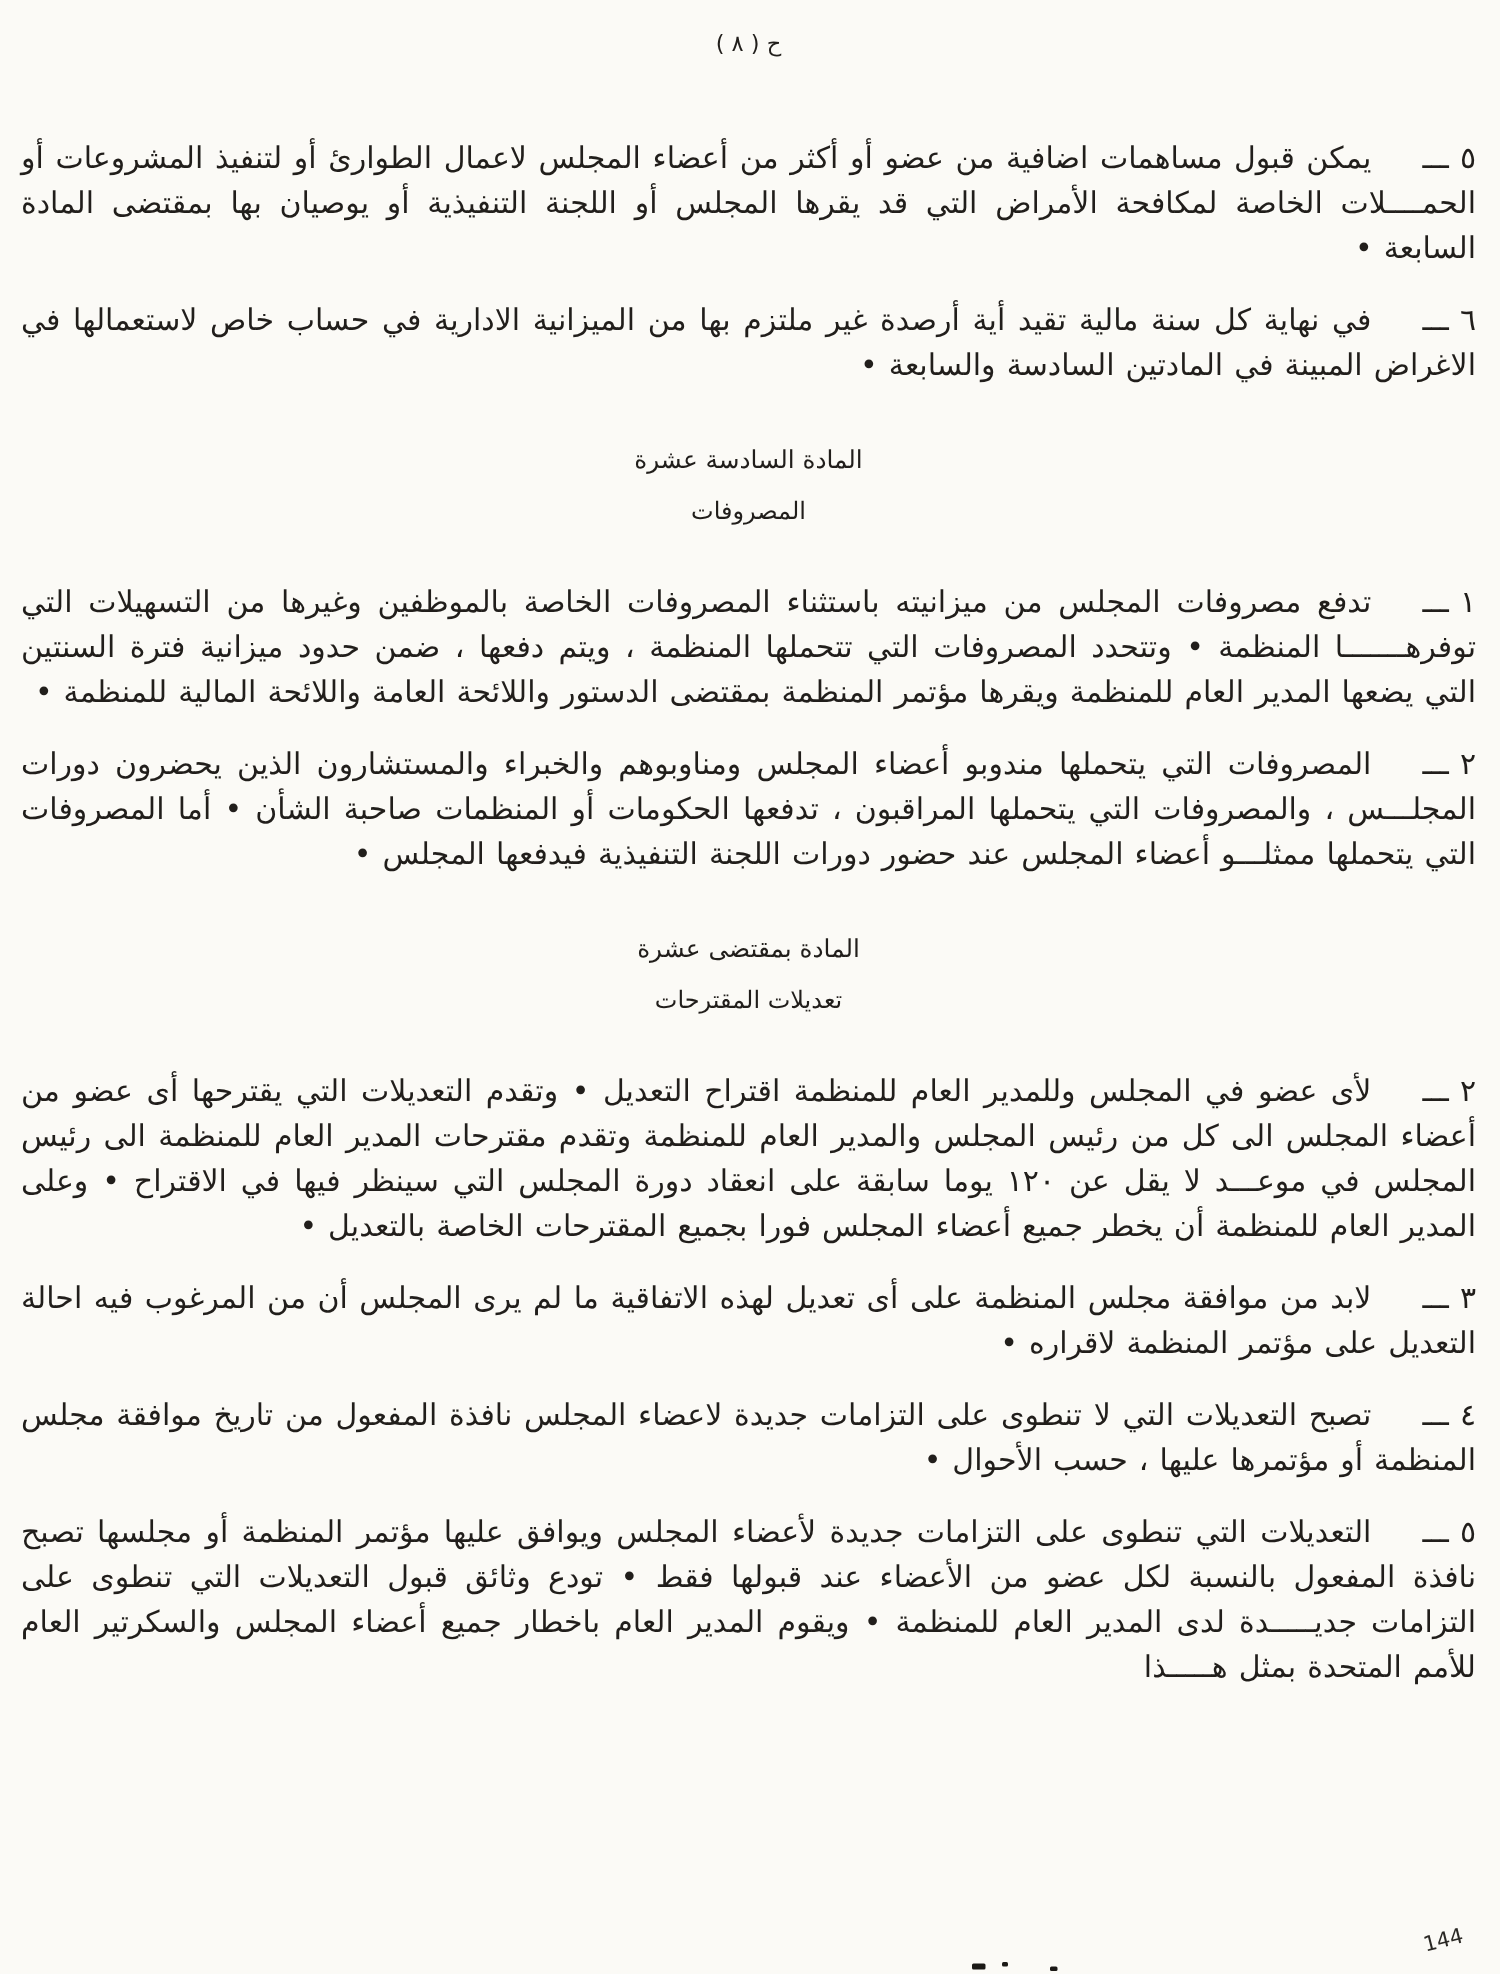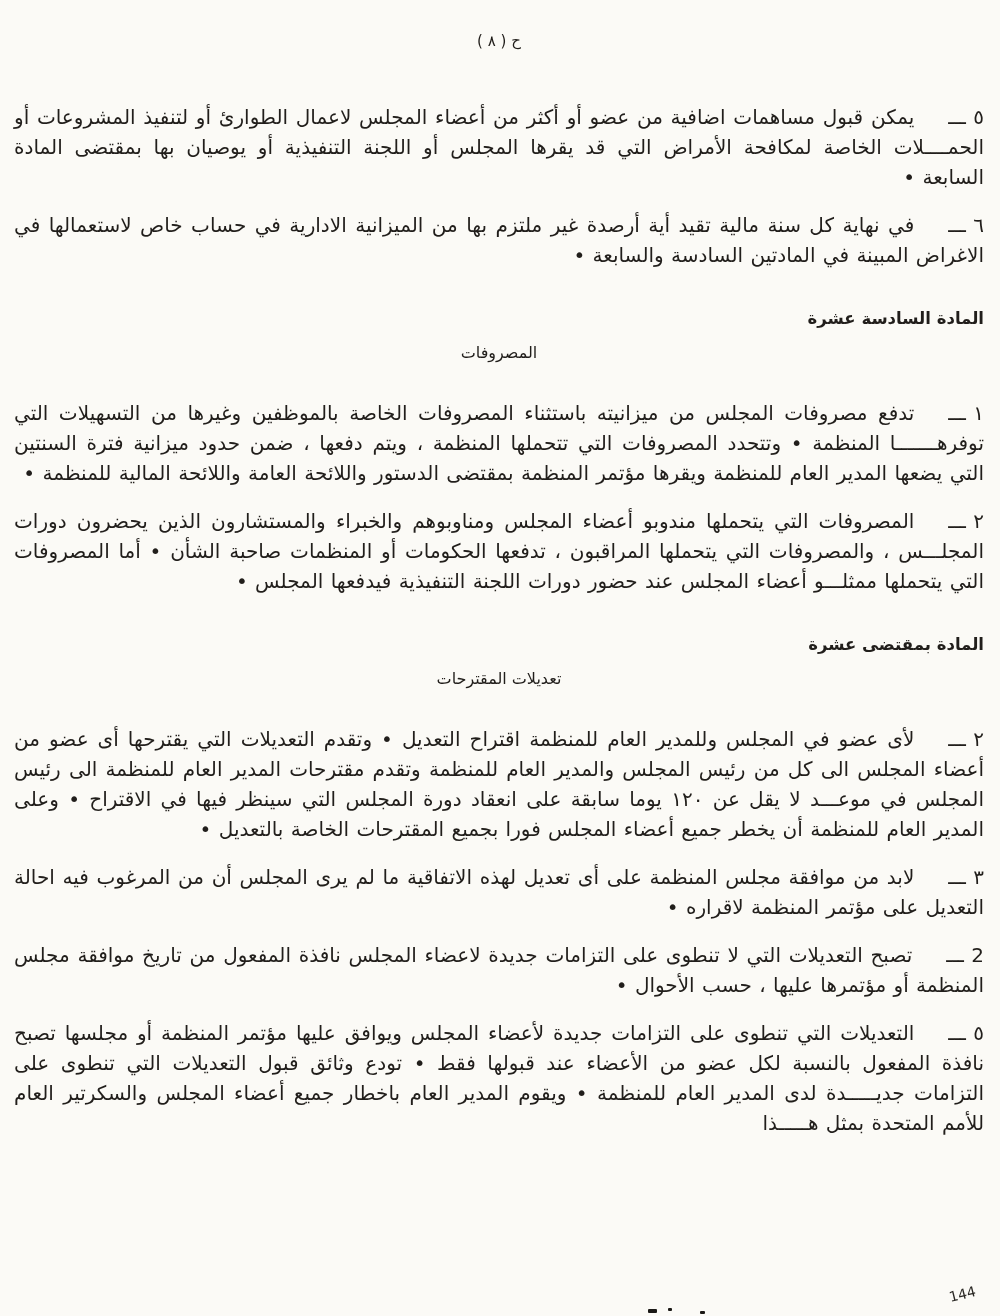--- a/index.html
+++ b/index.html
@@ -12,21 +12,21 @@
   .page {
     position: relative;
     width: 1000px; height: 1316px;
     background: #fbfaf6;
     color: #211e1b;
     overflow: hidden;
   }
   .content {
     position: absolute;
     top: 0; left: 0; right: 0;
-    padding: 32px 16px 0 14px;
+    padding: 20px 16px 0 14px;
     direction: rtl;
   }
   .page-header {
     text-align: center;
     font-size: 15px;
     letter-spacing: 1px;
     margin: 0 0 52px 0;
   }
   .para {
     font-size: 20px;
@@ -35,22 +35,23 @@
     margin: 0 0 18px 0;
     word-spacing: 1px;
   }
   .num {
     display: inline-block;
     margin-left: 34px; 
     white-space: nowrap;
   }
   .article-block { margin-top: 34px; }
   .article-title {
+    text-align: center;
     font-size: 16.5px;
-    font-weight: bold;
+    font-weight: normal;
     line-height: 30px;
     margin: 0 0 4px 0;
   }
   .article-subtitle {
     text-align: center;
     font-size: 16px;
     font-weight: normal;
     line-height: 30px;
     margin: 0 0 30px 0;
   }
@@ -107,21 +108,21 @@
 
       <p class="para">
         <span class="num">٢ ـــ</span><span>لأى عضو في المجلس وللمدير العام للمنظمة اقتراح التعديل • وتقدم التعديلات التي يقترحها أى عضو من أعضاء المجلس الى كل من رئيس المجلس والمدير العام للمنظمة وتقدم مقترحات المدير العام للمنظمة الى رئيس المجلس في موعـــد لا يقل عن ١٢٠ يوما سابقة على انعقاد دورة المجلس التي سينظر فيها في الاقتراح • وعلى المدير العام للمنظمة أن يخطر جميع أعضاء المجلس فورا بجميع المقترحات الخاصة بالتعديل •</span>
       </p>
 
       <p class="para">
         <span class="num">٣ ـــ</span><span>لابد من موافقة مجلس المنظمة على أى تعديل لهذه الاتفاقية ما لم يرى المجلس أن من المرغوب فيه احالة التعديل على مؤتمر المنظمة لاقراره •</span>
       </p>
 
       <p class="para">
-        <span class="num">2 ـــ</span><span>تصبح التعديلات التي لا تنطوى على التزامات جديدة لاعضاء المجلس نافذة المفعول من تاريخ موافقة مجلس المنظمة أو مؤتمرها عليها ، حسب الأحوال •</span>
+        <span class="num">٤ ـــ</span><span>تصبح التعديلات التي لا تنطوى على التزامات جديدة لاعضاء المجلس نافذة المفعول من تاريخ موافقة مجلس المنظمة أو مؤتمرها عليها ، حسب الأحوال •</span>
       </p>
 
       <p class="para">
         <span class="num">٥ ـــ</span><span>التعديلات التي تنطوى على التزامات جديدة لأعضاء المجلس ويوافق عليها مؤتمر المنظمة أو مجلسها تصبح نافذة المفعول بالنسبة لكل عضو من الأعضاء عند قبولها فقط • تودع وثائق قبول التعديلات التي تنطوى على التزامات جديـــــدة لدى المدير العام للمنظمة • ويقوم المدير العام باخطار جميع أعضاء المجلس والسكرتير العام للأمم المتحدة بمثل هـــــذا</span>
       </p>
     </div>
 
   </div>
 
   <div class="page-number">144</div>

